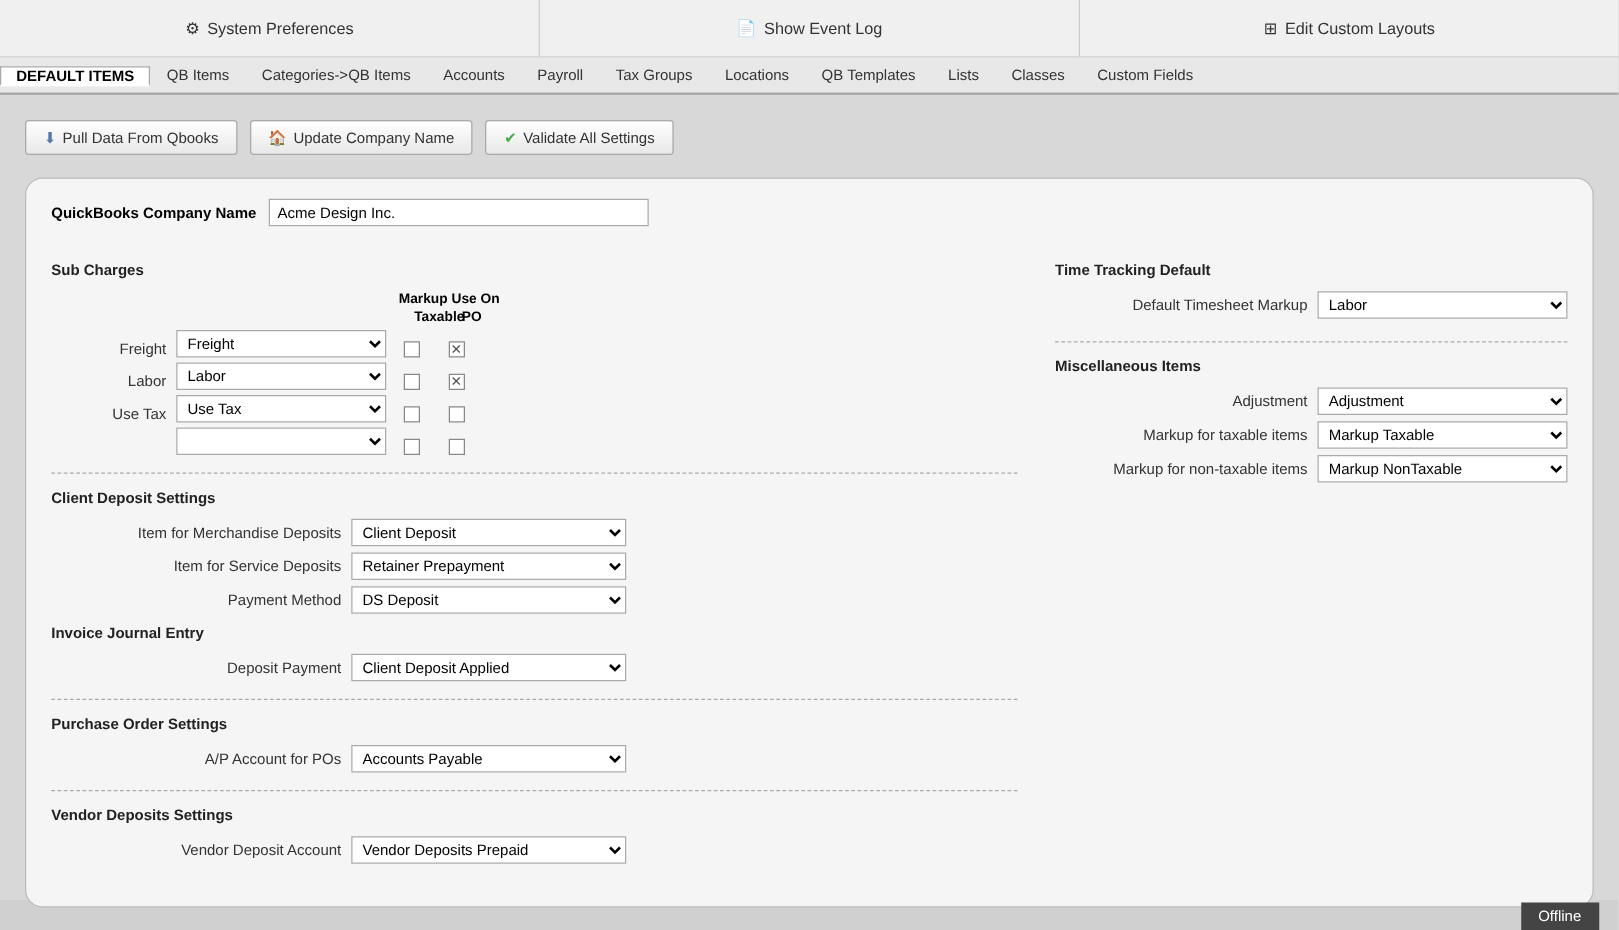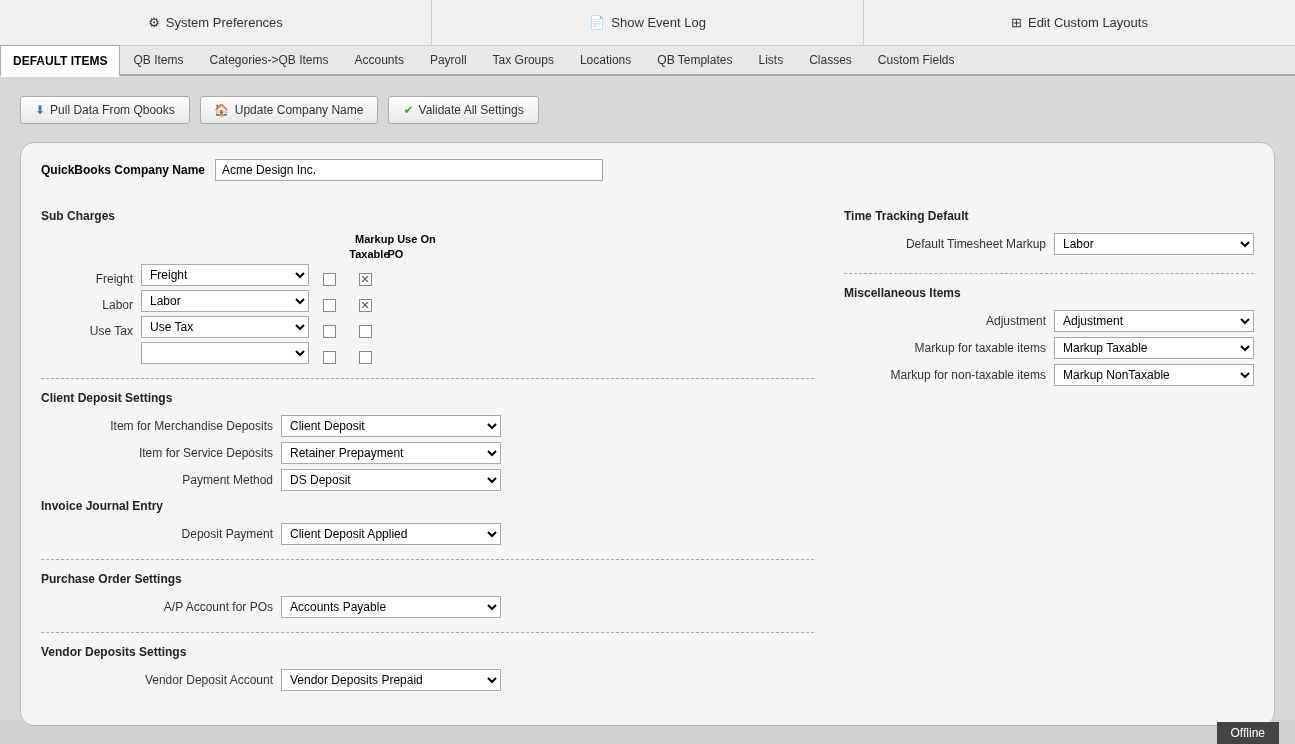--- a/index.html
+++ b/index.html
@@ -36,21 +36,21 @@
     }
     .tab-active {
       background: #fff;
       border: 1px solid #aaa;
       border-bottom: 2px solid #fff;
       padding: 4px 12px;
       font-weight: bold;
       font-size: 12px;
       color: #000;
       margin-bottom: -2px;
-      height: 32px;
+      height: 16px;
       display: flex;
       align-items: center;
     }
     .tab-item {
       padding: 4px 12px;
       font-size: 12px;
       color: #333;
       cursor: pointer;
       border: 1px solid transparent;
       height: 32px;
@@ -99,21 +99,21 @@
       margin-bottom: 18px;
       padding-bottom: 10px;
     }
     .company-name-label {
       font-weight: bold;
       font-size: 12px;
       margin-right: 10px;
       white-space: nowrap;
     }
     .company-name-input {
-      width: 388px;
+      width: 304px;
       padding: 3px 6px;
       font-size: 12px;
       border: 1px solid #aaa;
       background: #fff;
     }
 
     
     .two-col {
       display: flex;
       gap: 30px;
@@ -328,21 +328,21 @@
 
       <div class="left-col">
 
         <div class="form-section">
           <div class="section-heading">Sub Charges</div>
 
           <div style="display:flex; align-items:flex-end; margin-bottom:4px;">
             <div style="width:100px;"></div>
             <div style="width:168px;"></div>
             <div style="display:flex; flex-direction:column; align-items:center; margin-left:10px;">
-              <span style="font-weight:bold;font-size:11px;text-align:center;line-height:1.2;margin-left:36px;">Markup Use On</span>
+              <span style="font-weight:bold;font-size:11px;text-align:center;line-height:1.2;">Markup Use On</span>
               <div style="display:flex; gap:16px; margin-top:2px;">
                 <span style="font-size:11px;font-weight:bold;width:20px;text-align:center;">Taxable</span>
                 <span style="font-size:11px;font-weight:bold;width:20px;text-align:center;">PO</span>
               </div>
             </div>
           </div>
 
           <div class="sc-row">
             <div class="sc-row-label">Freight</div>
             <select class="sc-dropdown">

